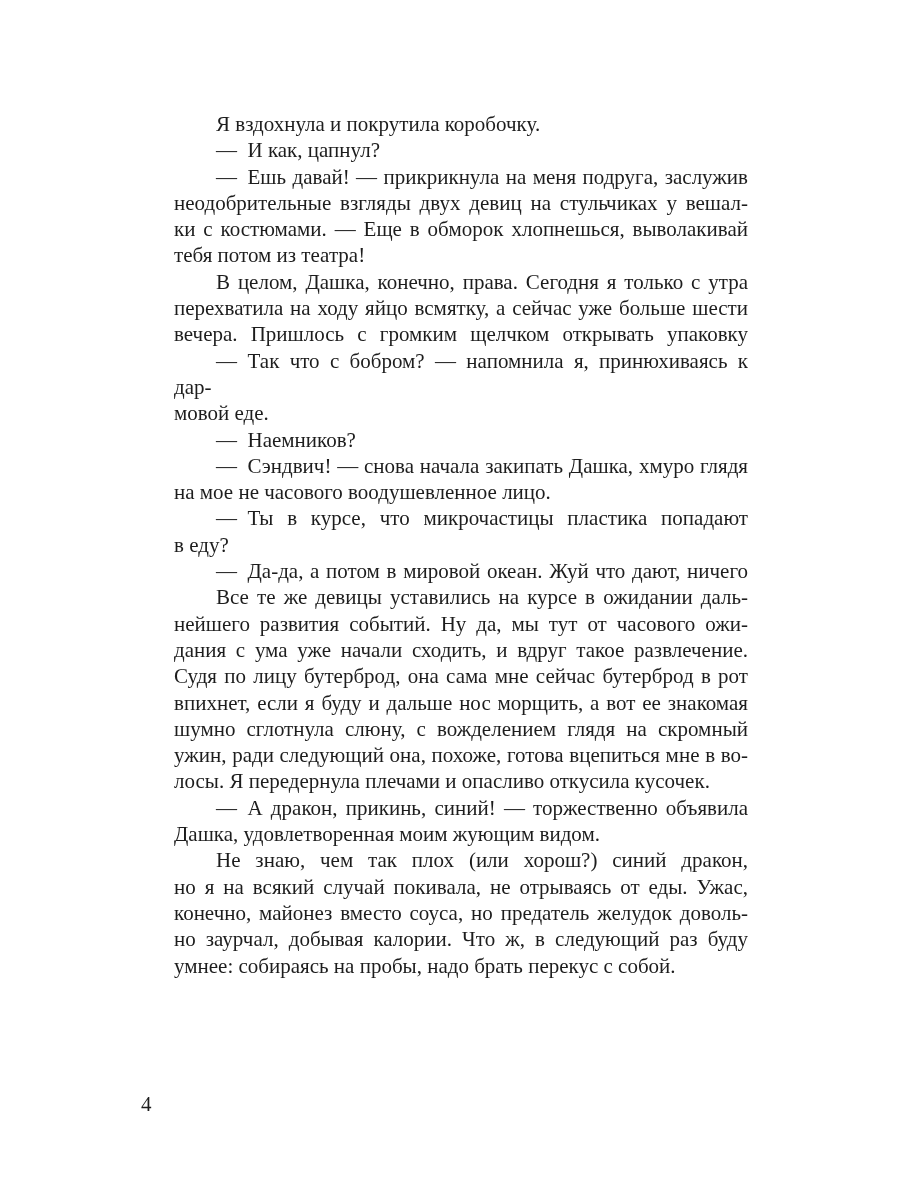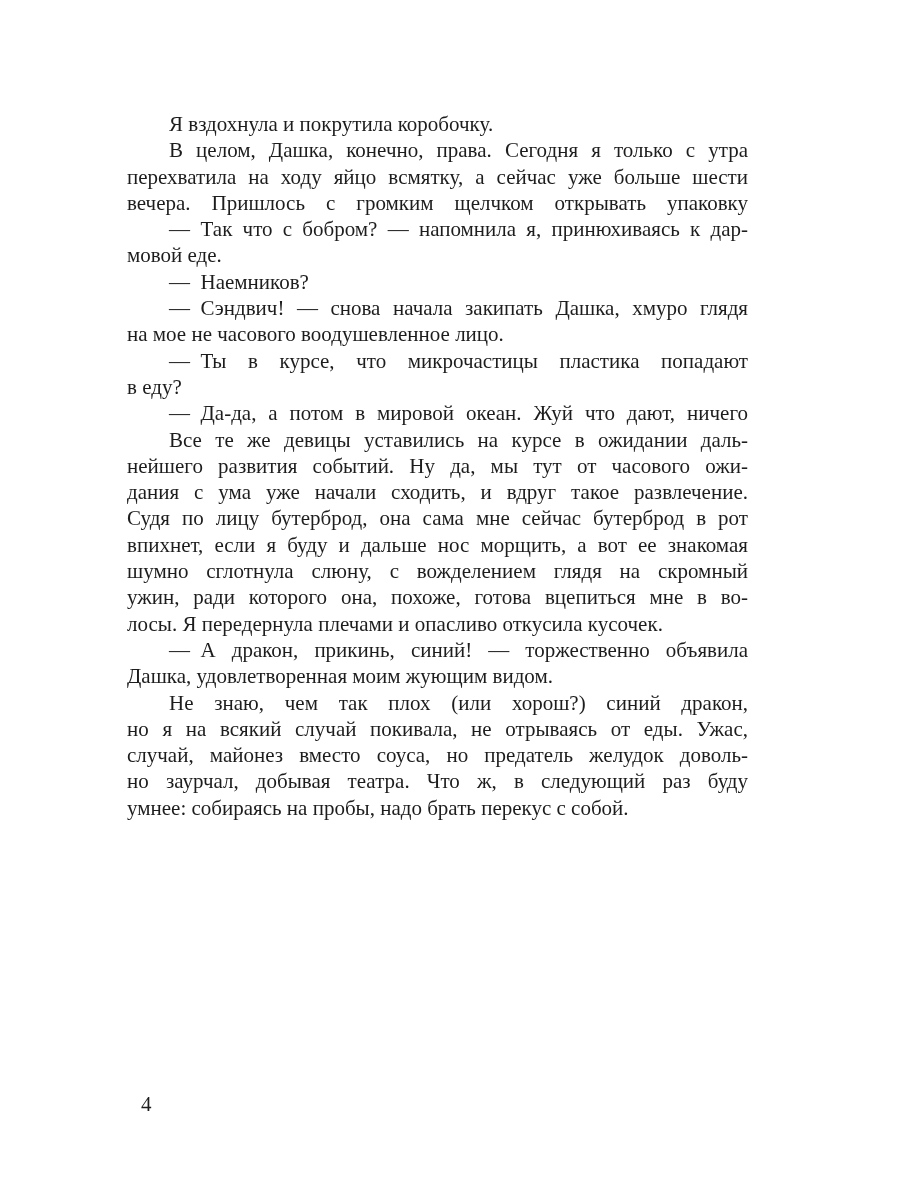--- a/index.html
+++ b/index.html
@@ -30,20 +30,21 @@
   .para {
     margin: 0;
     padding: 0;
   }
   .line {
     text-align: justify;
     text-align-last: justify;
     text-justify: inter-word;
     hyphens: none;
     white-space: normal;
+    margin-left: 47px;
   }
   .line.first {
     text-indent: 42px;
   }
   .line.last {
     text-align-last: left;
   }
   .page-number {
     position: absolute;
     left: 141px;
@@ -53,20 +54,29 @@
     line-height: 26.3px;
   }
 </style>
 </head>
 <body style="background: rgb(255, 255, 255);">
 
 <div class="page">
   <div class="text-block" style="color: rgb(29, 29, 29);">
       <div class="para">
         <div class="line first last">Я вздохнула и покрутила коробочку.</div>
+      </div>
+      <div class="para">
+        <div class="line first last">— И как, цапнул?</div>
+      </div>
+      <div class="para">
+        <div class="line first">— Ешь давай! — прикрикнула на меня подруга, заслужив</div>
+        <div class="line">неодобрительные взгляды двух девиц на стульчиках у вешал-</div>
+        <div class="line">ки с костюмами. — Еще в обморок хлопнешься, выволакивай</div>
+        <div class="line last">тебя потом из театра!</div>
       </div>
       <div class="para">
         <div class="line first">В целом, Дашка, конечно, права. Сегодня я только с утра</div>
         <div class="line">перехватила на ходу яйцо всмятку, а сейчас уже больше шести</div>
         <div class="line">вечера. Пришлось с громким щелчком открывать упаковку</div>
       </div>
       <div class="para">
         <div class="line first">— Так что с бобром? — напомнила я, принюхиваясь к дар-</div>
         <div class="line last">мовой еде.</div>
       </div>
@@ -84,29 +94,29 @@
       <div class="para">
         <div class="line first">— Да-да, а потом в мировой океан. Жуй что дают, ничего</div>
       </div>
       <div class="para">
         <div class="line first">Все те же девицы уставились на курсе в ожидании даль-</div>
         <div class="line">нейшего развития событий. Ну да, мы тут от часового ожи-</div>
         <div class="line">дания с ума уже начали сходить, и вдруг такое развлечение.</div>
         <div class="line">Судя по лицу бутерброд, она сама мне сейчас бутерброд в рот</div>
         <div class="line">впихнет, если я буду и дальше нос морщить, а вот ее знакомая</div>
         <div class="line">шумно сглотнула слюну, с вожделением глядя на скромный</div>
-        <div class="line">ужин, ради которого она, похоже, готова вцепиться мне в во-</div>
+        <div class="line">ужин, ради следующий она, похоже, готова вцепиться мне в во-</div>
         <div class="line last">лосы. Я передернула плечами и опасливо откусила кусочек.</div>
       </div>
       <div class="para">
         <div class="line first">— А дракон, прикинь, синий! — торжественно объявила</div>
         <div class="line last">Дашка, удовлетворенная моим жующим видом.</div>
       </div>
       <div class="para">
         <div class="line first">Не знаю, чем так плох (или хорош?) синий дракон,</div>
         <div class="line">но я на всякий случай покивала, не отрываясь от еды. Ужас,</div>
-        <div class="line">случай, майонез вместо соуса, но предатель желудок доволь-</div>
-        <div class="line">но заурчал, добывая театра. Что ж, в следующий раз буду</div>
+        <div class="line">конечно, майонез вместо соуса, но предатель желудок доволь-</div>
+        <div class="line">но заурчал, добывая калории. Что ж, в следующий раз буду</div>
         <div class="line last">умнее: собираясь на пробы, надо брать перекус с собой.</div>
       </div>
     </div>
   <div class="page-number" style="color: rgb(29, 29, 29);">4</div>
 </div>
 
 </body></html>

